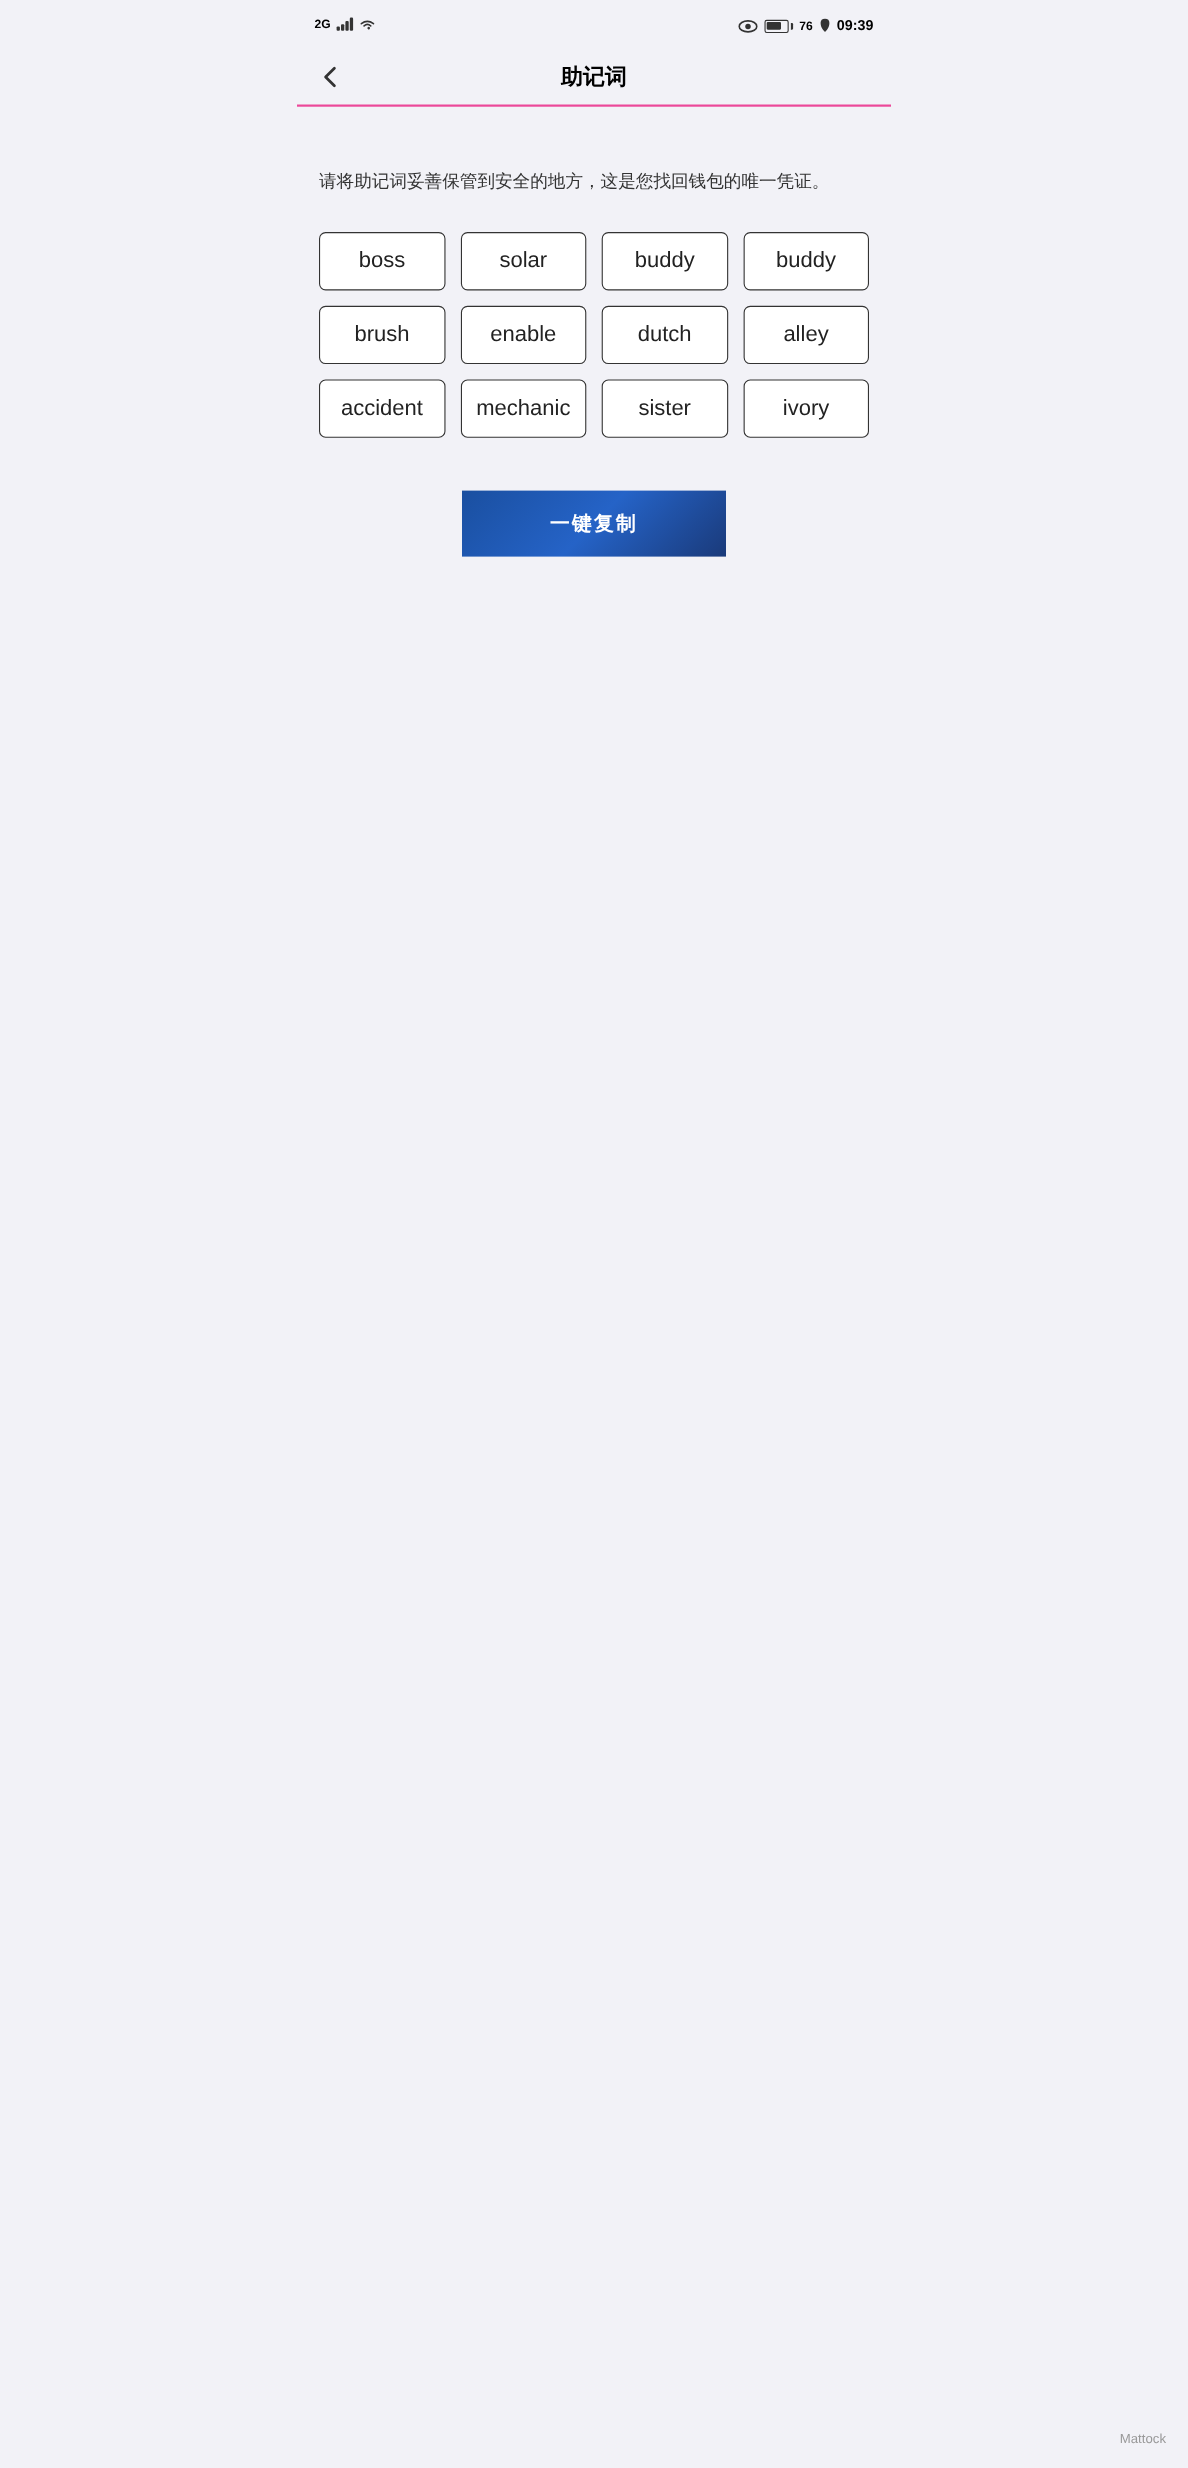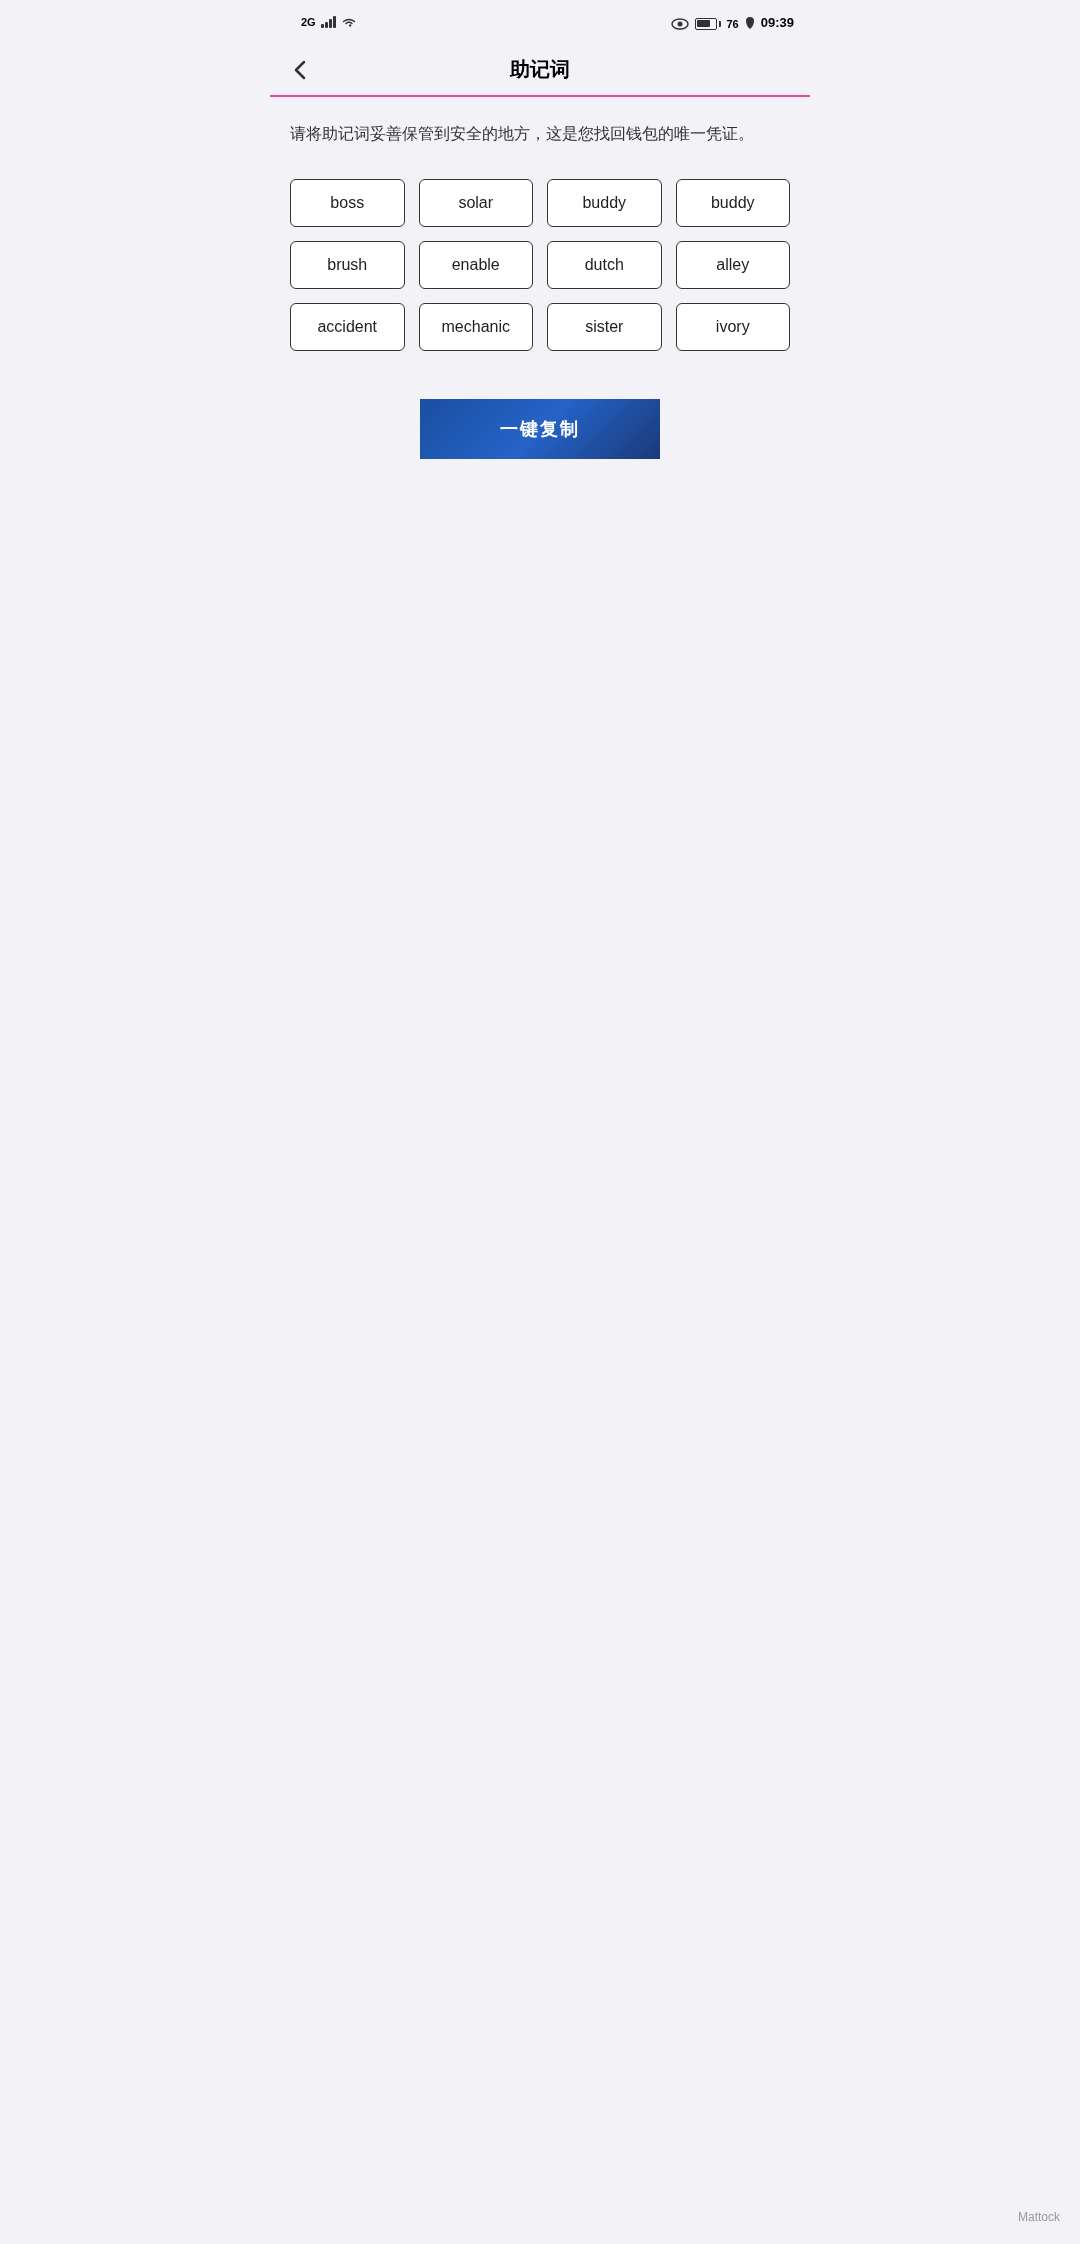--- a/index.html
+++ b/index.html
@@ -29,21 +29,20 @@
       padding: 0 16px;
       font-size: 13px;
       font-weight: 500;
     }
 
     .status-left {
       display: flex;
       align-items: flex-start;
       gap: 5px;
       font-size: 12px;
-      margin-left: 15px;
     }
 
     .status-right {
       display: flex;
       align-items: flex-end;
       gap: 6px;
       font-size: 13px;
       font-weight: 600;
     }
 
@@ -121,37 +120,38 @@
     
     .content {
       padding: 24px 20px;
     }
 
     .description {
       font-size: 16px;
       color: #333;
       line-height: 1.6;
       margin-bottom: 32px;
+      margin-top: 32px;
     }
 
     
     .mnemonic-grid {
       display: grid;
       grid-template-columns: repeat(4, 1fr);
       gap: 14px;
       margin-bottom: 48px;
     }
 
     .mnemonic-word {
       background: #fff;
       border: 1.5px solid #333;
       border-radius: 6px;
       padding: 14px 8px;
       text-align: center;
-      font-size: 16px;
+      font-size: 20px;
       color: #222;
       font-weight: 400;
     }
 
     
     .copy-button-wrapper {
       display: flex;
       justify-content: center;
       margin-bottom: 40px;
     }

